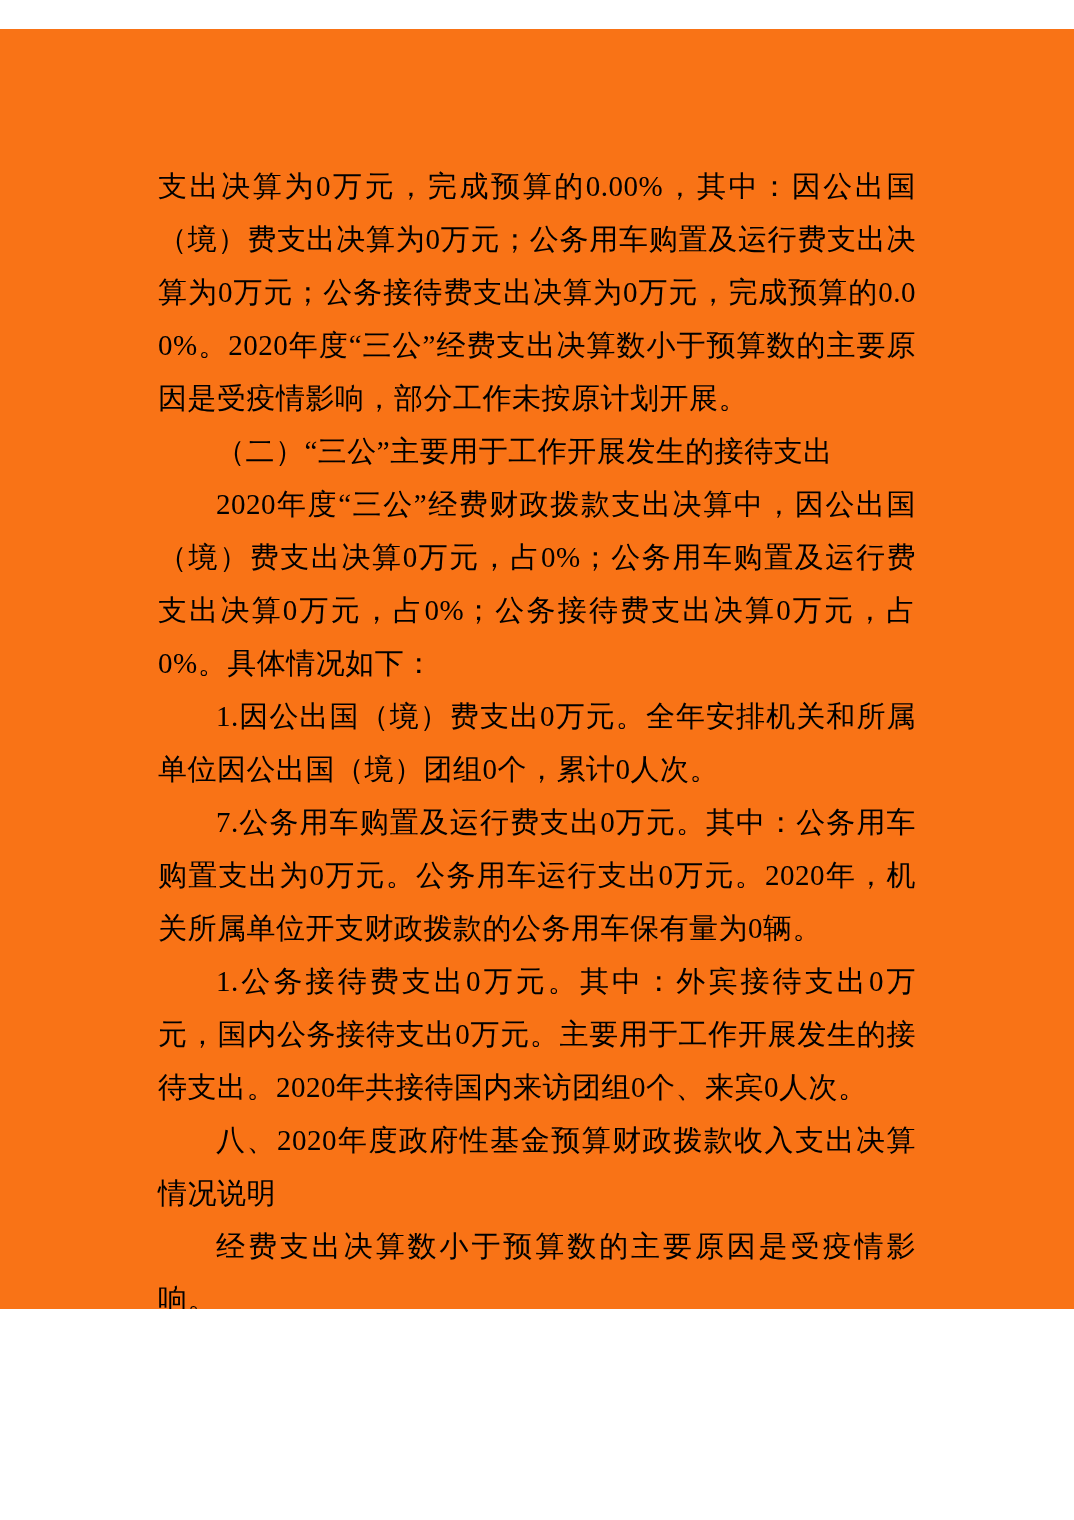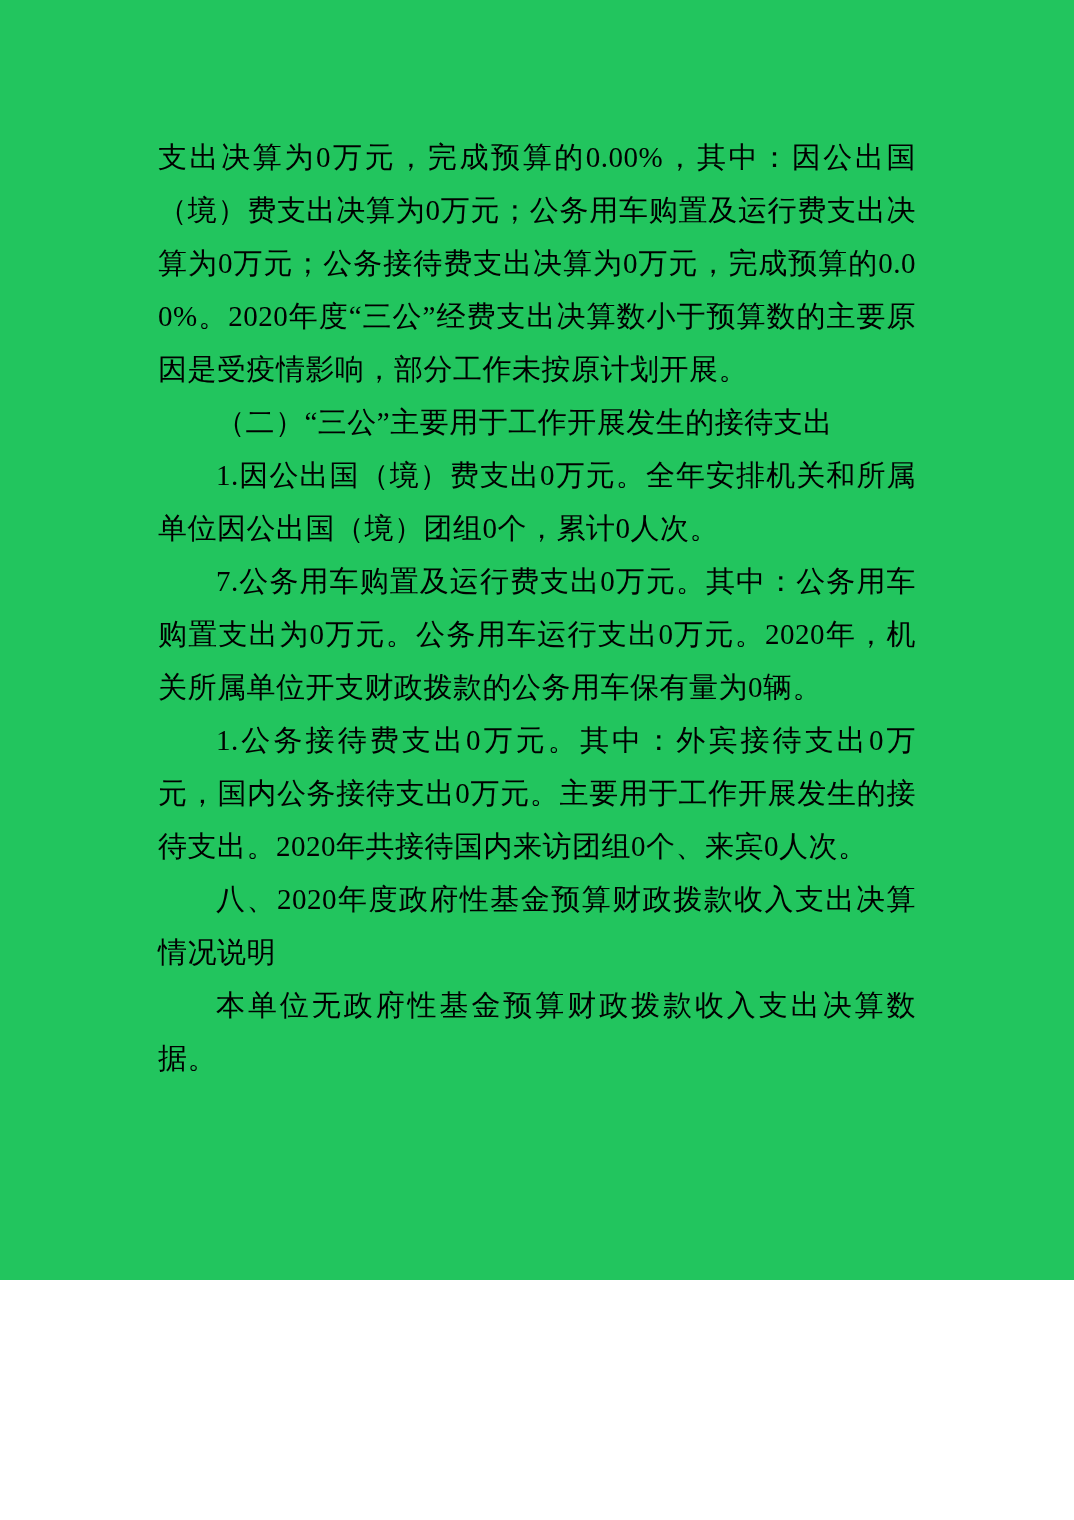--- a/index.html
+++ b/index.html
@@ -4,24 +4,25 @@
 <style>
   html, body {
     margin: 0;
     padding: 0;
     background: #ffffff;
   }
   .page {
     position: relative;
     width: 1074px;
     height: 1280px;
-    background: #22c55e;
+    background: #f97316;
     overflow: hidden;
     font-family: "Liberation Serif", "DejaVu Serif", serif;
     color: #000000;
+    margin-top: 29px;
   }
   .content {
     position: absolute;
     left: 158px;
     top: 131px;
     width: 758px;
   }
   .para {
     margin: 0;
     font-size: 29px;
@@ -48,21 +49,22 @@
     color: #000000;
   }
 </style>
 </head>
 <body>
 
 <div class="page">
   <div class="content">
     <p class="para no-indent">支出决算为0万元，完成预算的0.00%，其中：因公出国（境）费支出决算为0万元；公务用车购置及运行费支出决算为0万元；公务接待费支出决算为0万元，完成预算的0.00%。2020年度“三公”经费支出决算数小于预算数的主要原因是受疫情影响，部分工作未按原计划开展。</p>
     <p class="para">（二）“三公”主要用于工作开展发生的接待支出</p>
+    <p class="para">2020年度“三公”经费财政拨款支出决算中，因公出国（境）费支出决算0万元，占0%；公务用车购置及运行费支出决算0万元，占0%；公务接待费支出决算0万元，占0%。具体情况如下：</p>
     <p class="para">1.因公出国（境）费支出0万元。全年安排机关和所属单位因公出国（境）团组0个，累计0人次。</p>
     <p class="para">7.公务用车购置及运行费支出0万元。其中：公务用车购置支出为0万元。公务用车运行支出0万元。2020年，机关所属单位开支财政拨款的公务用车保有量为0辆。</p>
     <p class="para">1.公务接待费支出0万元。其中：外宾接待支出0万元，国内公务接待支出0万元。主要用于工作开展发生的接待支出。2020年共接待国内来访团组0个、来宾0人次。</p>
     <p class="para heading">八、2020年度政府性基金预算财政拨款收入支出决算情况说明</p>
-    <p class="para">本单位无政府性基金预算财政拨款收入支出决算数据。</p>
+    <p class="para">经费支出决算数小于预算数的主要原因是受疫情影响。</p>
   </div>
 
   <div class="page-number">- 18 -</div>
 </div>
 
 </body></html>

